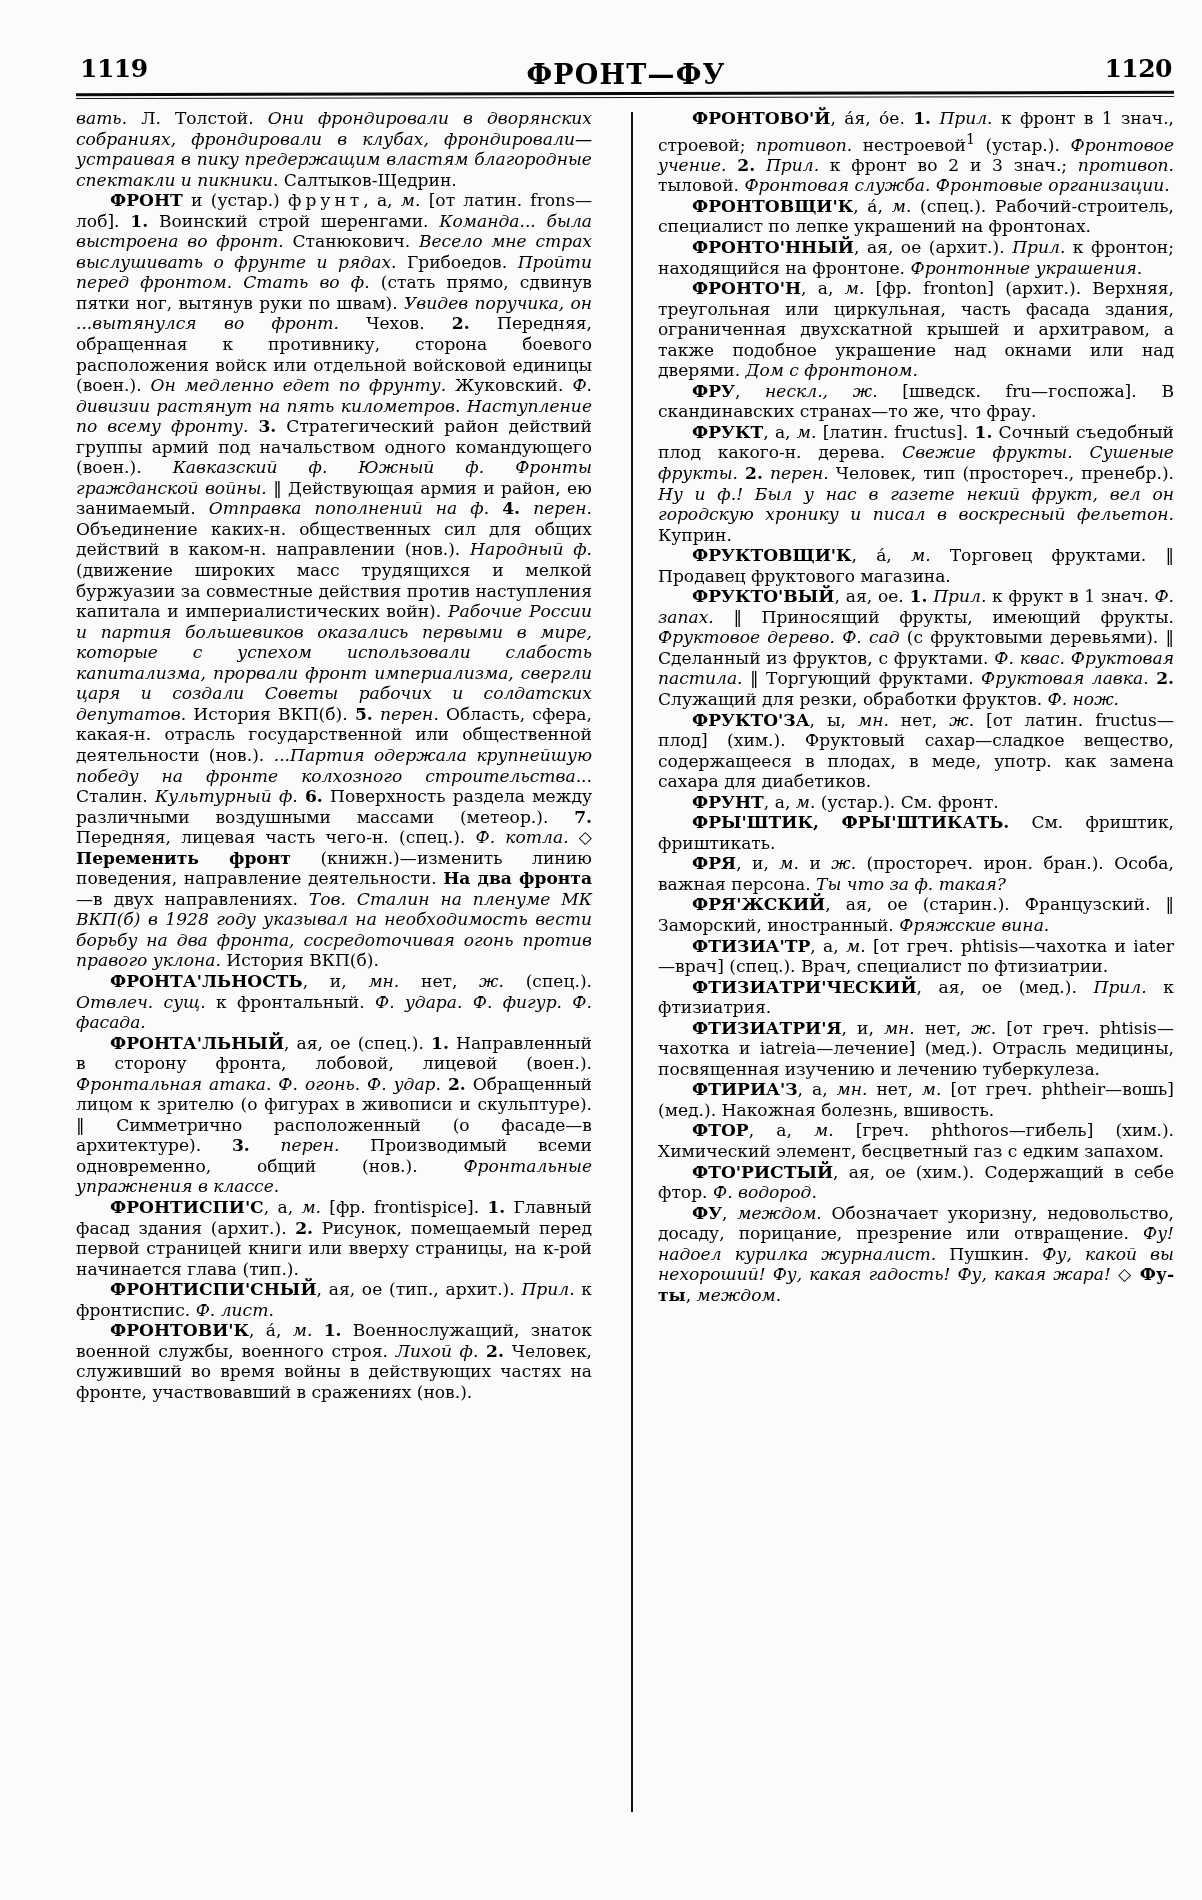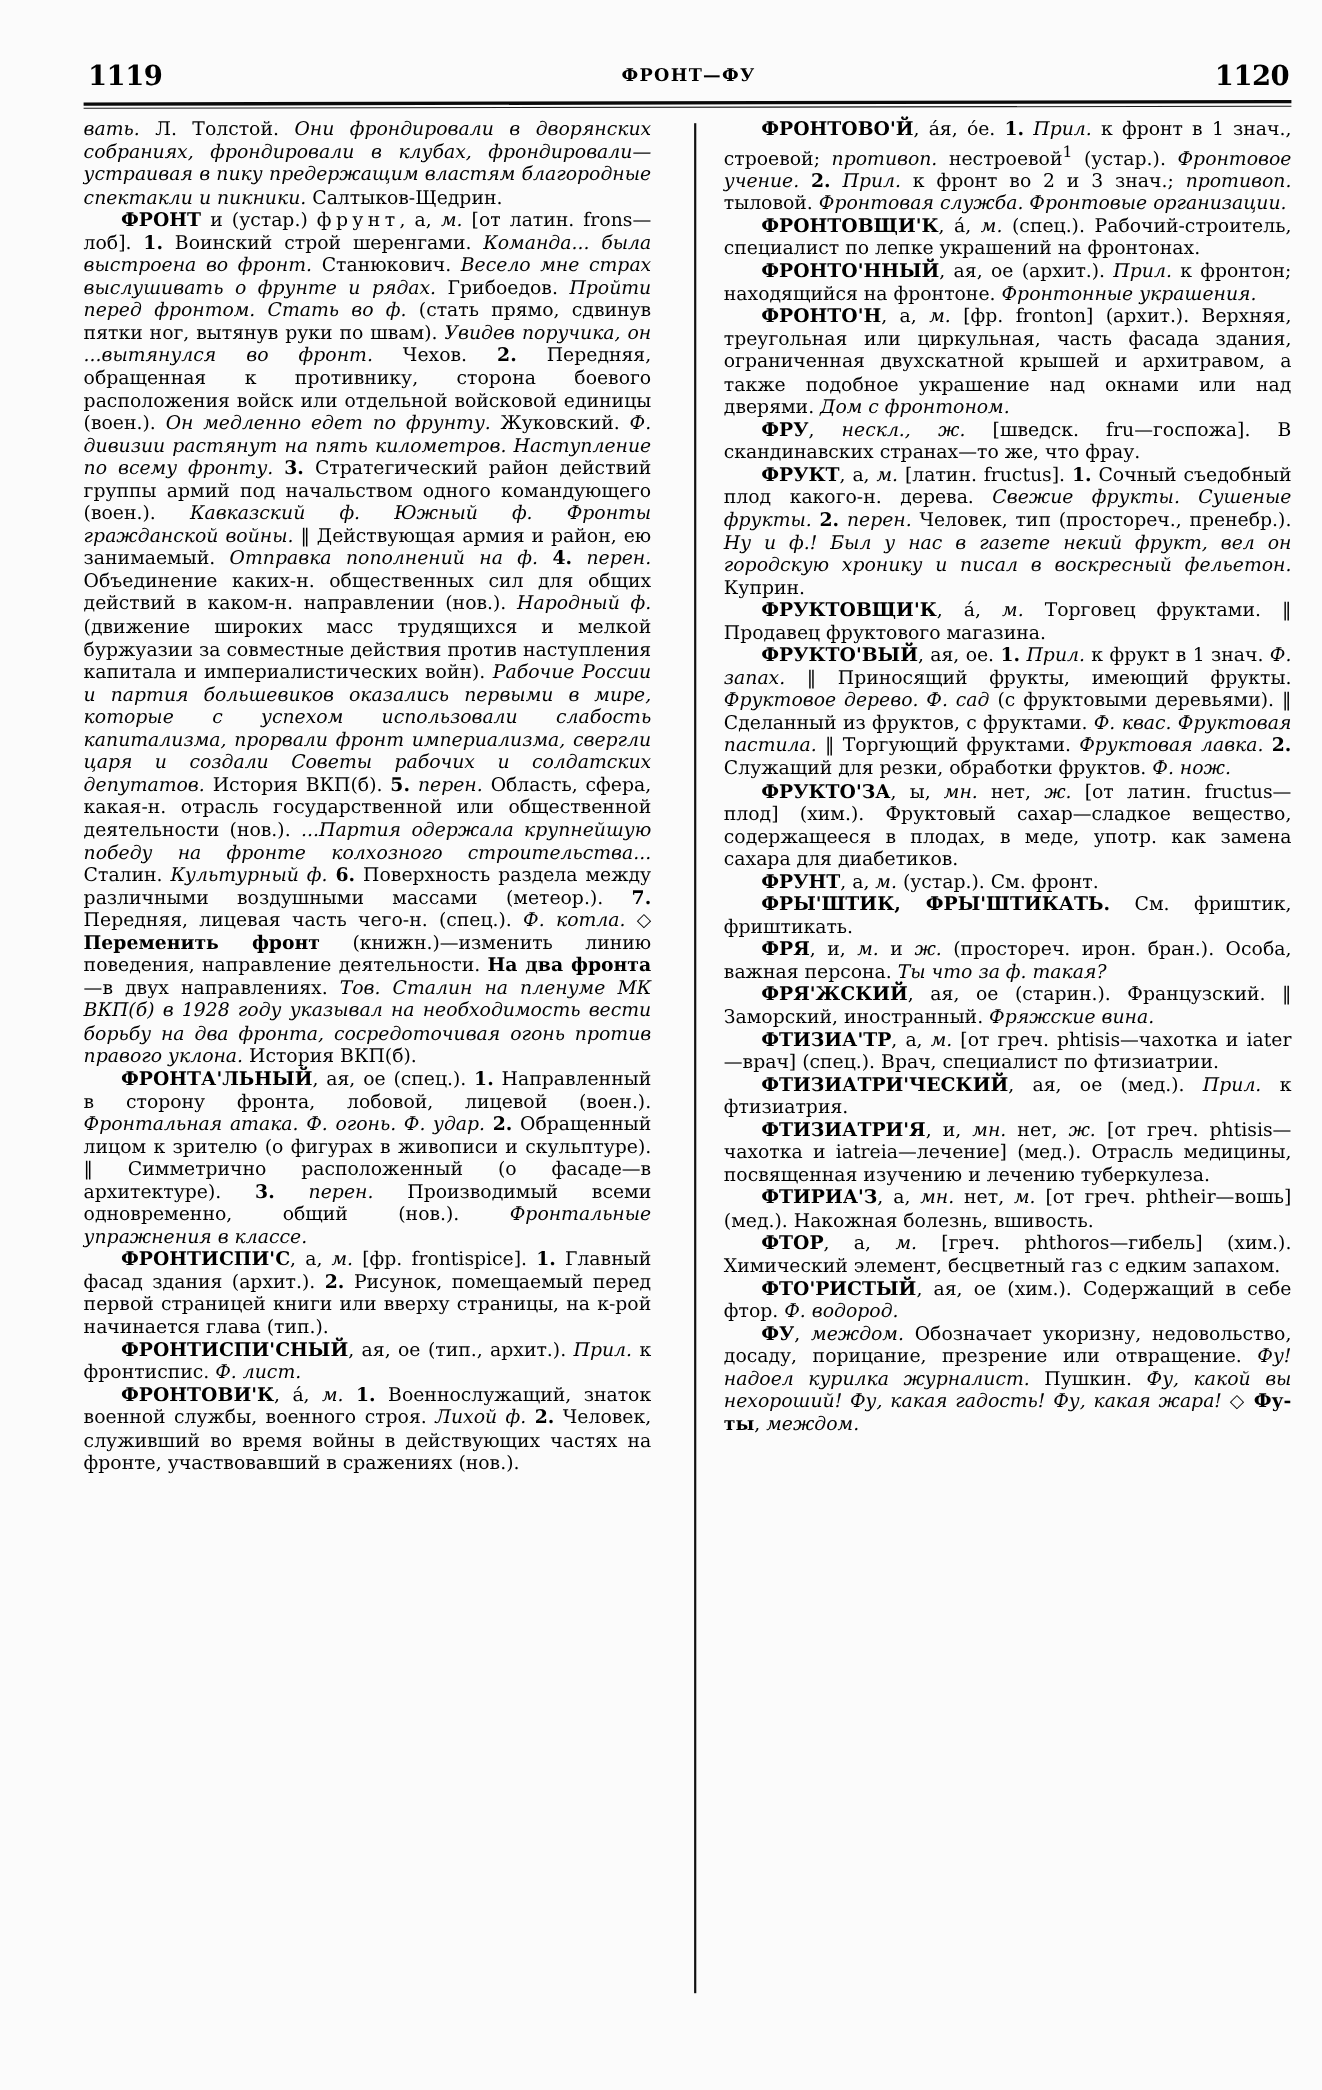--- a/index.html
+++ b/index.html
@@ -46,21 +46,21 @@
   .folio {
     font-size: 25px;
     font-weight: 700;
     letter-spacing: -0.5px;
     line-height: 1;
     padding-top: 4px;
   }
   .folio-left { margin-left: 4px; }
   .folio-right { margin-right: 2px; }
   .head-word {
-    font-size: 16px;
+    font-size: 27px;
     font-weight: 700;
     letter-spacing: 1.2px;
     line-height: 1;
     padding-top: 9px;
   }
   .rule {
     position: absolute;
     left: 0;
     top: 40px;
     width: 1098px;
@@ -130,20 +130,21 @@
       <div class="rule">
         <div class="r1"></div>
           <div class="r2"></div>
       </div>
     </div>
 
     <div class="columns">
       <div class="col col-left" id="col-left">
           <p class="cont"><i>вать.</i> Л. Толстой. <i>Они фрондировали в дворянских собраниях, фрондировали в клубах, фрондировали—устраивая в пику предержащим властям благородные спектакли и пикники.</i> Салтыков-Щедрин.</p>
           <p class="entry"><b>ФРОНТ</b> и (устар.) <span class="sp">фрунт</span>, а, <i>м.</i> [от латин. frons—лоб]. <b>1.</b> Воинский строй шеренгами. <i>Команда... была выстроена во фронт.</i> Станюкович. <i>Весело мне страх выслушивать о фрунте и рядах.</i> Грибоедов. <i>Пройти перед фронтом. Стать во ф.</i> (стать прямо, сдвинув пятки ног, вытянув руки по швам). <i>Увидев поручика, он ...вытянулся во фронт.</i> Чехов. <b>2.</b> Передняя, обращенная к противнику, сторона боевого расположения войск или отдельной войсковой единицы (воен.). <i>Он медленно едет по фрунту.</i> Жуковский. <i>Ф. дивизии растянут на пять километров. Наступление по всему фронту.</i> <b>3.</b> Стратегический район действий группы армий под начальством одного командующего (воен.). <i>Кавказский ф. Южный ф. Фронты гражданской войны.</i> ‖ Действующая армия и район, ею занимаемый. <i>Отправка пополнений на ф.</i> <b>4.</b> <i>перен.</i> Объединение каких-н. общественных сил для общих действий в каком-н. направлении (нов.). <i>Народный ф.</i> (движение широких масс трудящихся и мелкой буржуазии за совместные действия против наступления капитала и империалистических войн). <i>Рабочие России и партия большевиков оказались первыми в мире, которые с успехом использовали слабость капитализма, прорвали фронт империализма, свергли царя и создали Советы рабочих и солдатских депутатов.</i> История ВКП(б). <b>5.</b> <i>перен.</i> Область, сфера, какая-н. отрасль государственной или общественной деятельности (нов.). <i>...Партия одержала крупнейшую победу на фронте колхозного строительства...</i> Сталин. <i>Культурный ф.</i> <b>6.</b> Поверхность раздела между различными воздушными массами (метеор.). <b>7.</b> Передняя, лицевая часть чего-н. (спец.). <i>Ф. котла.</i> ◇ <b>Переменить фронт</b> (книжн.)—изменить линию поведения, направление деятельности. <b>На два фронта</b>—в двух направлениях. <i>Тов. Сталин на пленуме МК ВКП(б) в 1928 году указывал на необходимость вести борьбу на два фронта, сосредоточивая огонь против правого уклона.</i> История ВКП(б).</p>
+          <p class="entry"><b>ФРОНТА'ЛЬНОСТЬ</b>, и, <i>мн.</i> нет, <i>ж.</i> (спец.). <i>Отвлеч. сущ.</i> к фронтальный. <i>Ф. удара. Ф. фигур. Ф. фасада.</i></p>
           <p class="entry"><b>ФРОНТА'ЛЬНЫЙ</b>, ая, ое (спец.). <b>1.</b> Направленный в сторону фронта, лобовой, лицевой (воен.). <i>Фронтальная атака. Ф. огонь. Ф. удар.</i> <b>2.</b> Обращенный лицом к зрителю (о фигурах в живописи и скульптуре). ‖ Симметрично расположенный (о фасаде—в архитектуре). <b>3.</b> <i>перен.</i> Производимый всеми одновременно, общий (нов.). <i>Фронтальные упражнения в классе.</i></p>
           <p class="entry"><b>ФРОНТИСПИ'С</b>, а, <i>м.</i> [фр. frontispice]. <b>1.</b> Главный фасад здания (архит.). <b>2.</b> Рисунок, помещаемый перед первой страницей книги или вверху страницы, на к-рой начинается глава (тип.).</p>
           <p class="entry"><b>ФРОНТИСПИ'СНЫЙ</b>, ая, ое (тип., архит.). <i>Прил.</i> к фронтиспис. <i>Ф. лист.</i></p>
           <p class="entry"><b>ФРОНТОВИ'К</b>, а́, <i>м.</i> <b>1.</b> Военнослужащий, знаток военной службы, военного строя. <i>Лихой ф.</i> <b>2.</b> Человек, служивший во время войны в действующих частях на фронте, участвовавший в сражениях (нов.).</p>
         </div>
       <div class="divider"></div>
       <div class="col col-right" id="col-right">
           <p class="entry"><b>ФРОНТОВО'Й</b>, а́я, о́е. <b>1.</b> <i>Прил.</i> к фронт в 1 знач., строевой; <i>противоп.</i> нестроевой<sup>1</sup> (устар.). <i>Фронтовое учение.</i> <b>2.</b> <i>Прил.</i> к фронт во 2 и 3 знач.; <i>противоп.</i> тыловой. <i>Фронтовая служба. Фронтовые организации.</i></p>
           <p class="entry"><b>ФРОНТОВЩИ'К</b>, а́, <i>м.</i> (спец.). Рабочий-строитель, специалист по лепке украшений на фронтонах.</p>
           <p class="entry"><b>ФРОНТО'ННЫЙ</b>, ая, ое (архит.). <i>Прил.</i> к фронтон; находящийся на фронтоне. <i>Фронтонные украшения.</i></p>

